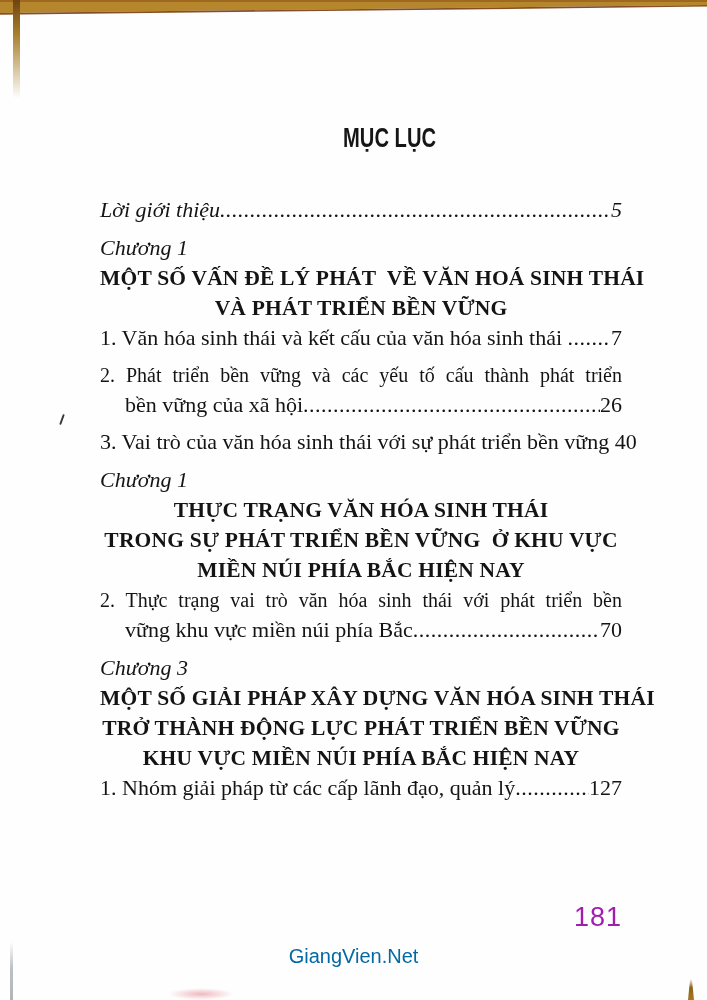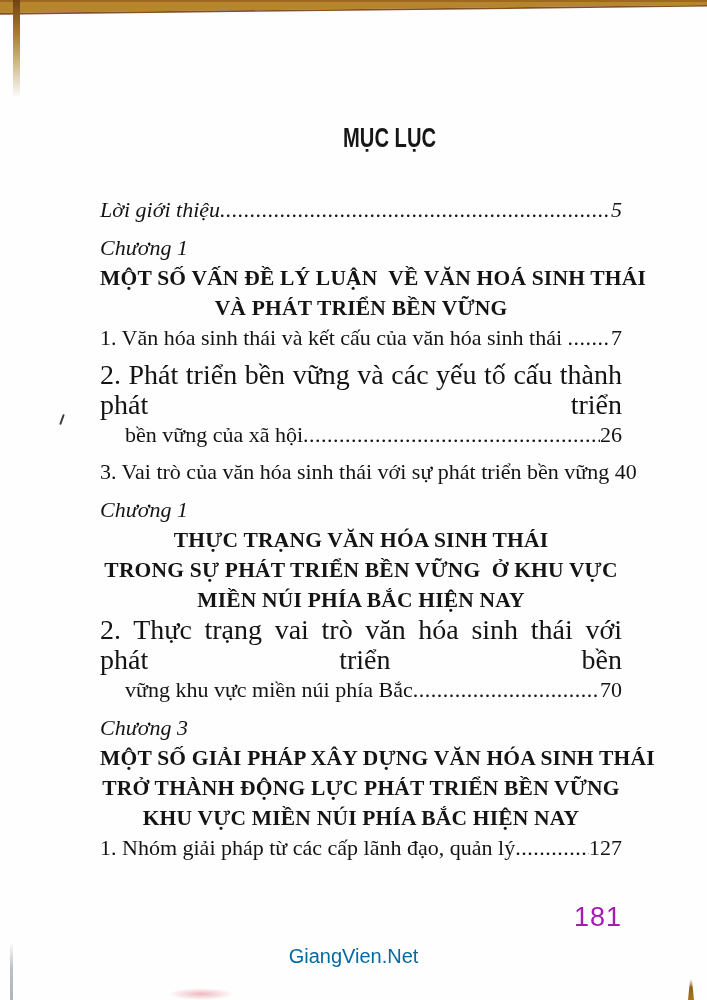--- a/index.html
+++ b/index.html
@@ -46,21 +46,21 @@
   .pnum { white-space:pre; }
   .intro { margin-top:45px; font-style:italic; }
   .chapter { margin-top:8px; }
   .chapter-label { text-align:left; font-style:italic; font-size:22px; line-height:30px; }
   .chapter-title-line {
     text-align:center; font-weight:bold; font-size:21.5px; line-height:30px;
     white-space:pre; letter-spacing:.2px;
   }
   .entries { margin-top:0; }
   .entry + .entry { margin-top:7px; }
-  .jline { font-size:28px; line-height:30px; text-align:justify; text-align-last:justify; }
+  .jline { font-size:20px; line-height:30px; text-align:justify; text-align-last:justify; }
   .cont { margin-left:25px; }
   
   .folio {
     position:absolute; top:903px; right:85px;
     font-family:"Liberation Sans","DejaVu Sans",sans-serif;
     font-size:27px; line-height:28px; color:#a21caf; letter-spacing:1px;
   }
   .watermark {
     position:absolute; top:945px; left:0; width:707px; text-align:center;
     font-family:"Liberation Sans","DejaVu Sans",sans-serif;
@@ -90,21 +90,21 @@
     </div>
 
     <div class="toc-line intro">
       <span class="toc-text">Lời giới thiệu</span>
       <span class="leader"></span>
       <span class="pnum">5</span>
     </div>
 
     <section class="chapter">
       <div class="chapter-label">Chương 1</div>
-      <div class="chapter-title-line">MỘT SỐ VẤN ĐỀ LÝ LUẬN  VỀ VĂN HOÁ SINH THÁI</div>
+      <div class="chapter-title-line">MỘT SỐ VẤN ĐỀ LÝ PHÁT  VỀ VĂN HOÁ SINH THÁI</div>
       <div class="chapter-title-line">VÀ PHÁT TRIỂN BỀN VỮNG</div>
       <div class="entries">
         <div class="entry">
           <div class="toc-line">
             <span class="toc-text">1. Văn hóa sinh thái và kết cấu của văn hóa sinh thái </span>
             <span class="leader"></span>
             <span class="pnum">7</span>
           </div>
         </div>
         <div class="entry">

